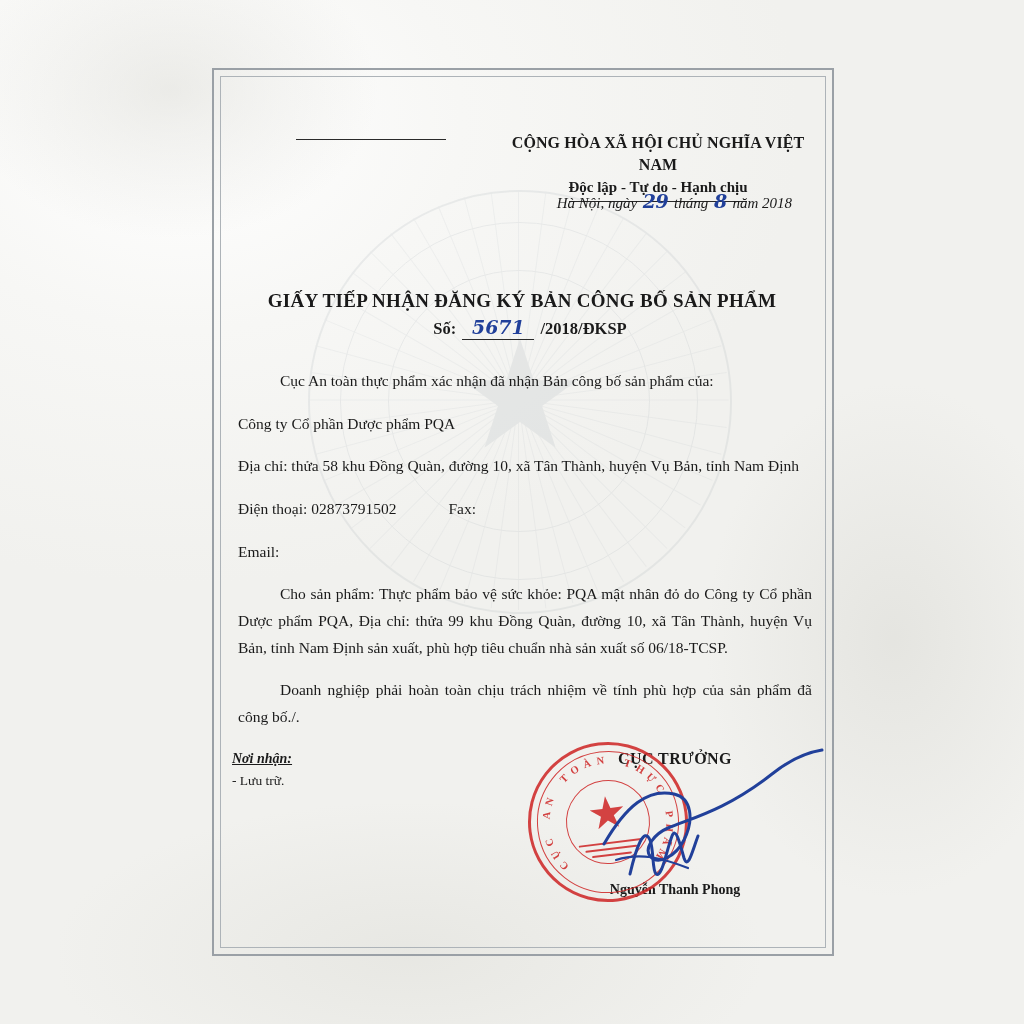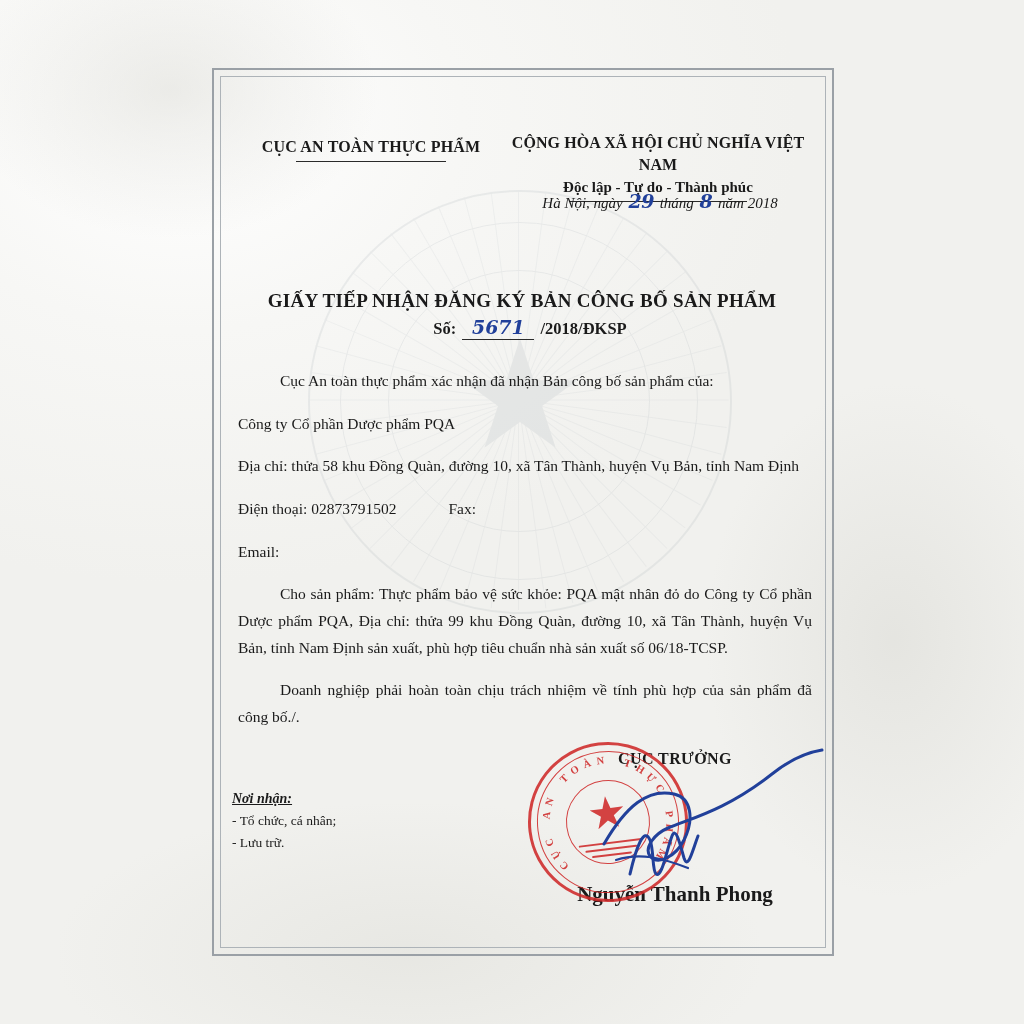--- a/index.html
+++ b/index.html
@@ -150,24 +150,24 @@
   }
   .hdr-right .rule {
     width: 178px;
     height: 1px;
     background: #2a2a2a;
     margin: 3px auto 0 auto;
   }
 
   .datumline {
     position: absolute;
-    left: 500px;
+    left: 472px;
     top: 190px;
     width: 320px;
-    text-align: center;
+    text-align: right;
     font-size: 15px;
     font-style: italic;
     white-space: nowrap;
   }
   .handwrite {
     font-family: "DejaVu Serif", serif;
     font-style: italic;
     font-weight: bold;
     color: #21409a;
     font-size: 19px;
@@ -226,21 +226,21 @@
   }
   .body p.indent {
     text-indent: 42px;
   }
   .fax-gap { display: inline-block; width: 52px; }
 
   
   .recip {
     position: absolute;
     left: 232px;
-    top: 788px;
+    top: 748px;
     width: 240px;
     font-size: 13.5px;
     line-height: 1.6;
   }
   .recip .head {
     font-weight: bold;
     font-style: italic;
     font-size: 14px;
     text-decoration: underline;
   }
@@ -255,21 +255,21 @@
     font-size: 16px;
     font-weight: bold;
     letter-spacing: 0.4px;
   }
   .sig-name {
     position: absolute;
     left: 540px;
     top: 882px;
     width: 270px;
     text-align: center;
-    font-size: 21px;
+    font-size: 14px;
     font-weight: bold;
   }
 
   
   .seal {
     position: absolute;
     left: 528px;
     top: 742px;
     width: 160px;
     height: 160px;
@@ -384,27 +384,26 @@
     <div class="wm-ring wm-r1"></div>
     <div class="wm-ring wm-r2"></div>
     <div class="wm-ring wm-r3"></div>
     <div class="wm-star">★</div>
   </div>
 
   <div class="frame-outer"></div>
   <div class="frame-inner"></div>
 
   <div class="hdr-left">
-    <div class="l2">CỤC AN TOÀN THỰC PHẨM</div>
     <div class="rule"></div>
   </div>
 
   <div class="hdr-right">
     <div class="l1">CỘNG HÒA XÃ HỘI CHỦ NGHĨA VIỆT NAM</div>
-    <div class="l2">Độc lập - Tự do - Thành phúc</div>
+    <div class="l2">Độc lập - Tự do - Hạnh chịu</div>
     <div class="rule"></div>
   </div>
 
   <div class="datumline">
     <span>Hà Nội, ngày</span>
     <span class="handwrite">29</span>
     <span>tháng</span>
     <span class="handwrite">8</span>
     <span>năm 2018</span>
   </div>
@@ -423,21 +422,20 @@
     <p>
       <span>Điện thoại: 02873791502</span><span class="fax-gap"></span><span>Fax:</span>
     </p>
     <p>Email:</p>
     <p class="indent">Cho sản phẩm: Thực phẩm bảo vệ sức khỏe: PQA mật nhân đỏ do Công ty Cổ phần Dược phẩm PQA, Địa chỉ: thửa 99 khu Đồng Quàn, đường 10, xã Tân Thành, huyện Vụ Bản, tỉnh Nam Định sản xuất, phù hợp tiêu chuẩn nhà sản xuất số 06/18-TCSP.</p>
     <p class="indent">Doanh nghiệp phải hoàn toàn chịu trách nhiệm về tính phù hợp của sản phẩm đã công bố./.</p>
   </div>
 
   <div class="recip">
     <div class="head">Nơi nhận:</div>
-    <div>- Tổ chức, cá nhân;</div>
     <div>- Lưu trữ.</div>
   </div>
 
   <div class="sig-title">CỤC TRƯỞNG</div>
   <div class="sig-name">Nguyễn Thanh Phong</div>
 
   <div class="seal">
     <div class="seal-ring"></div>
     <div class="seal-ring2"></div>
     <div class="seal-emblem"></div>

